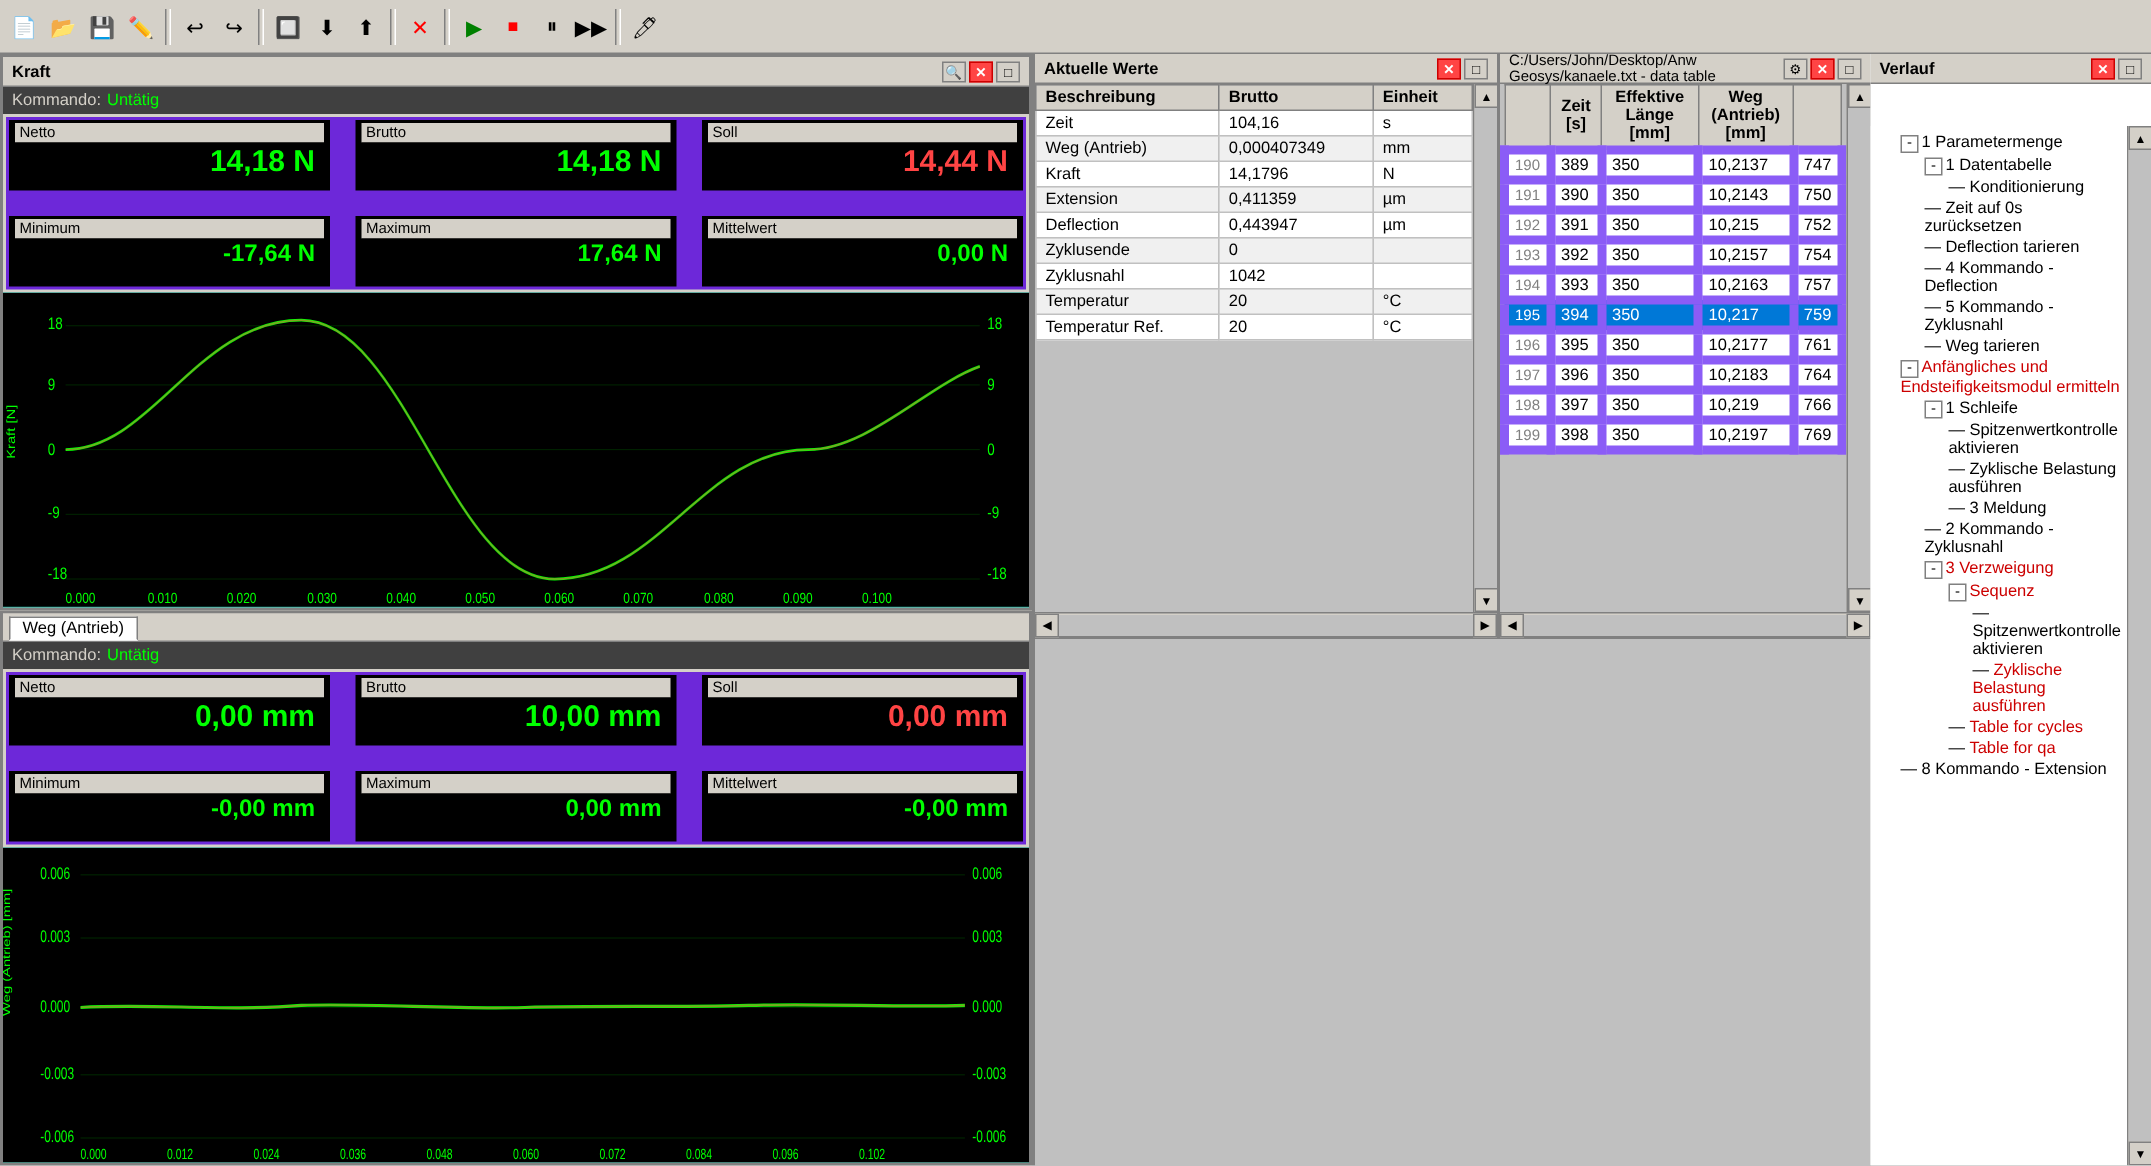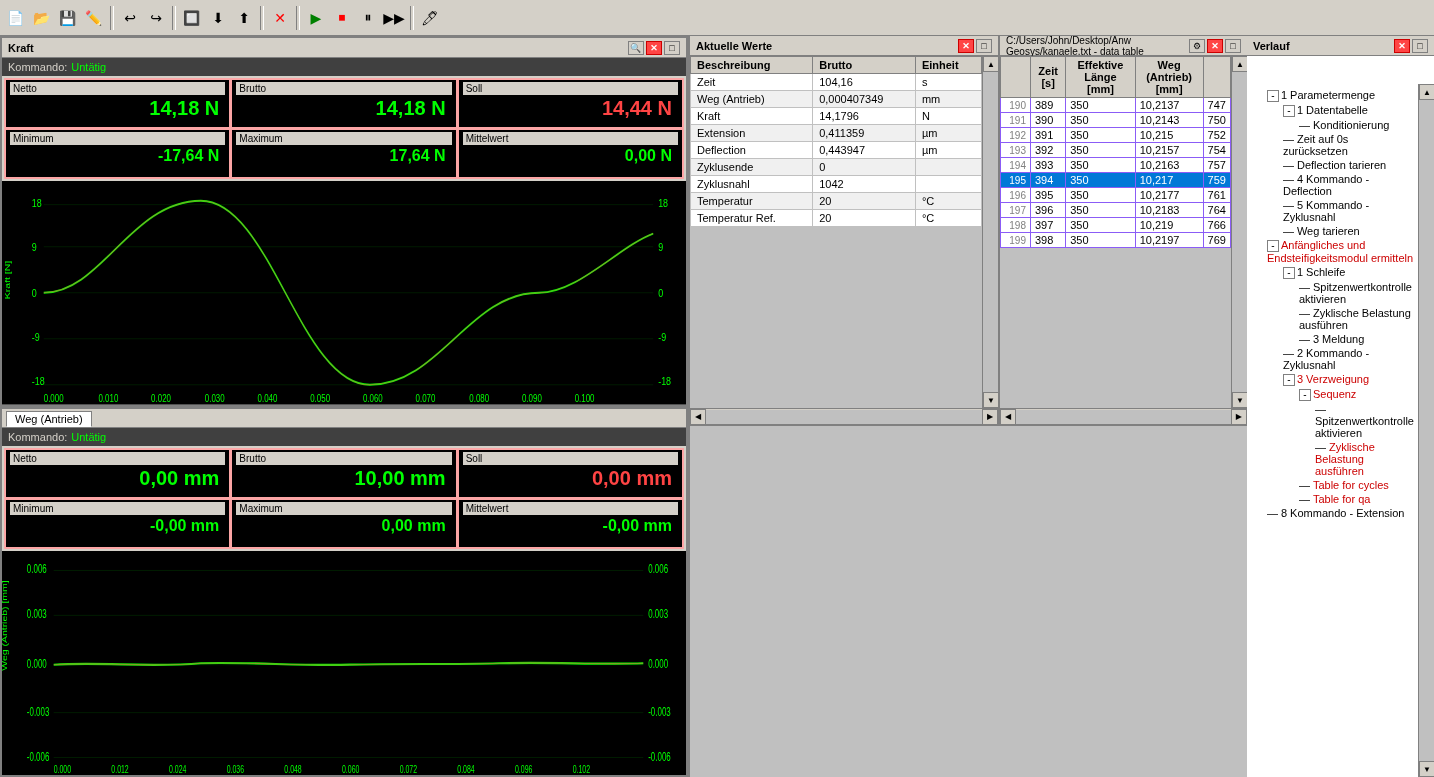--- a/index.html
+++ b/index.html
@@ -107,22 +107,22 @@
     }
     .kommando-label {
       color: #d4d0c8;
       margin-right: 4px;
     }
 
     
     .values-grid {
       display: grid;
       grid-template-columns: 1fr 1fr 1fr;
-      gap: 3px;
-      background: #fca5a5;
+      gap: 17px;
+      background: #6d28d9;
       padding: 2px;
     }
     .value-cell {
       background: #000;
       padding: 2px 4px;
     }
     .value-label {
       color: #d4d0c8;
       font-size: 10px;
       background: #d4d0c8;
@@ -139,21 +139,21 @@
       text-align: right;
       padding: 2px 6px;
       display: block;
       min-height: 30px;
     }
     .value-display.red { color: #ff4444; }
     .value-display.small { font-size: 16px; }
 
     
     .chart-area {
-      background: #a3a3a3;
+      background: #14b8a6;
       position: relative;
       overflow: hidden;
     }
     .chart-svg {
       width: 100%;
       height: 100%;
     }
 
     
     .right-area {
@@ -234,21 +234,21 @@
       width: 100%;
       font-size: 11px;
     }
     .num-table th {
       background: #d4d0c8;
       border: 1px solid #808080;
       padding: 2px 6px;
       font-weight: bold;
     }
     .num-table td {
-      border: 1px solid #8b5cf6;
+      border: 6px solid #8b5cf6;
       padding: 1px 4px;
     }
     .num-table tr td { background: #fff; }
     .num-table tr.highlighted td { background: #0078d7; color: #fff; }
     .row-num {
       color: #808080;
       font-size: 10px;
       width: 30px;
       text-align: right;
     }

